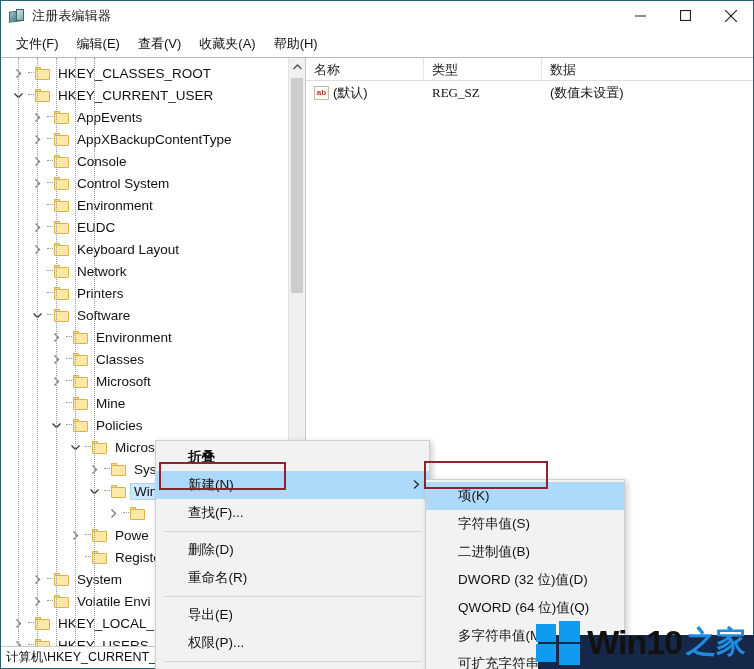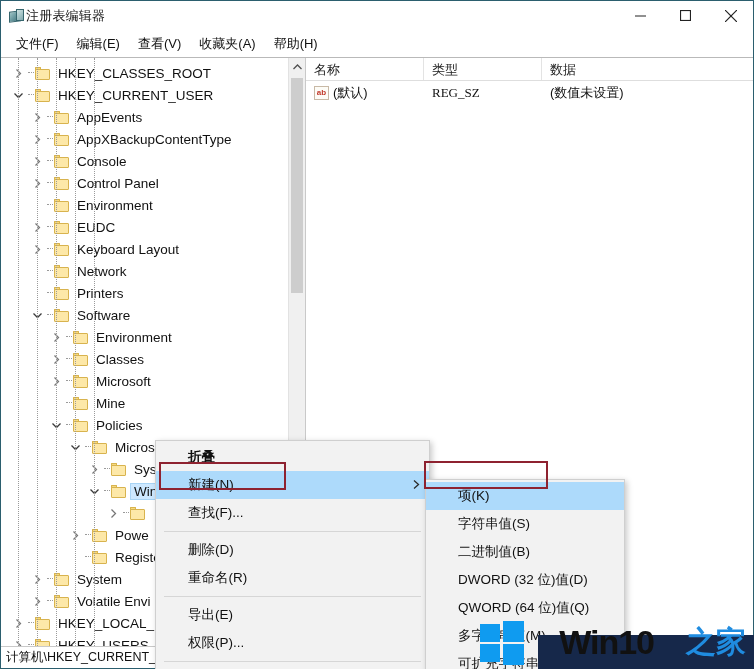--- a/index.html
+++ b/index.html
@@ -20,21 +20,21 @@
   .titlebar {
     height:29px; min-height:29px; display:flex; align-items:center;
     background:#ffffff; position:relative;
   }
   .title-icon { width:18px; height:16px; margin-left:7px; position:relative; flex:0 0 auto; }
   .title-icon .b1 { position:absolute; left:1px; top:3px; width:12px; height:11px;
      background:linear-gradient(135deg,#9fc4c6 0%,#6d9ca2 45%,#3f6f77 100%);
      border:1px solid #35656d; transform:skewY(-8deg); }
   .title-icon .b2 { position:absolute; left:8px; top:1px; width:8px; height:12px;
      background:linear-gradient(135deg,#cfe3e3 0%,#7fa9ae 100%); border:1px solid #35656d; }
-  .title-text { margin-left:0; font-size:13px; color:#202020; letter-spacing:.2px; }
+  .title-text { margin-left:6px; font-size:13px; color:#202020; letter-spacing:.2px; }
   .winbtns { position:absolute; right:0; top:0; height:29px; display:flex; }
   .winbtn { width:45px; height:29px; display:flex; align-items:center; justify-content:center;
             cursor:default; }
   .winbtn svg { display:block; }
   
   .menubar { height:27px; min-height:27px; display:flex; align-items:center;
              padding-left:6px; background:#ffffff; }
   .menuitem { padding:3px 9px; font-size:13px; color:#111; cursor:default; }
   
   .content { flex:1; display:flex; min-height:0; border-top:1px solid #b9b9b9; }
@@ -104,21 +104,21 @@
   .mi.hl { background:#addafb; }
   .mi .chev { position:absolute; right:9px; top:50%; transform:translateY(-50%); }
   .sep { height:1px; margin:4px 8px; background:#d6d6d6; }
   
   .annot { position:absolute; border:2px solid #8e2230; pointer-events:none; z-index:60; }
   #annot-new { left:159px; top:462px; width:127px; height:28px; }
   #annot-key { left:424px; top:461px; width:124px; height:28px; }
   
   .wm { position:absolute; right:8px; bottom:6px; z-index:70;
         display:flex; flex-direction:column; align-items:flex-start; }
-  .wm-row { display:flex; align-items:center;gap:28px; }
+  .wm-row { display:flex; align-items:center; }
   .wm-logo { width:44px; height:42px; position:relative; margin-right:7px; }
   .wm-logo i { position:absolute; background:#0f9bf0; display:block; }
   .wm-logo .q1 { left:0;  top:3px;  width:20px; height:18px; }
   .wm-logo .q2 { left:23px; top:0;  width:21px; height:21px; }
   .wm-logo .q3 { left:0;  top:23px; width:20px; height:18px; }
   .wm-logo .q4 { left:23px; top:23px; width:21px; height:21px; }
   .wm-t1 { font-size:34px; font-weight:bold; color:#111; letter-spacing:-1px;
            line-height:1; }
   .wm-t2 { font-size:30px; font-weight:bold; color:#1f8ce0; line-height:1;
            margin-left:4px; }
@@ -239,21 +239,21 @@
             <span class="tw">
               <svg width="9" height="9">
                 <polyline fill="none" stroke="#767676" stroke-width="1.25" points="2.5,0.5 6.5,4.5 2.5,8.5"></polyline>
               </svg>
             </span>
             <span class="dots"></span>
             <span class="folder">
               <span class="tab"></span>
               <span class="body"></span>
             </span>
-            <span class="lbl">Control Panel</span>
+            <span class="lbl">Control System</span>
           </div>
           <div class="node" style="padding-left: 29px;">
             <span class="tw"></span>
             <span class="dots"></span>
             <span class="folder">
               <span class="tab"></span>
               <span class="body"></span>
             </span>
             <span class="lbl">Environment</span>
           </div>

